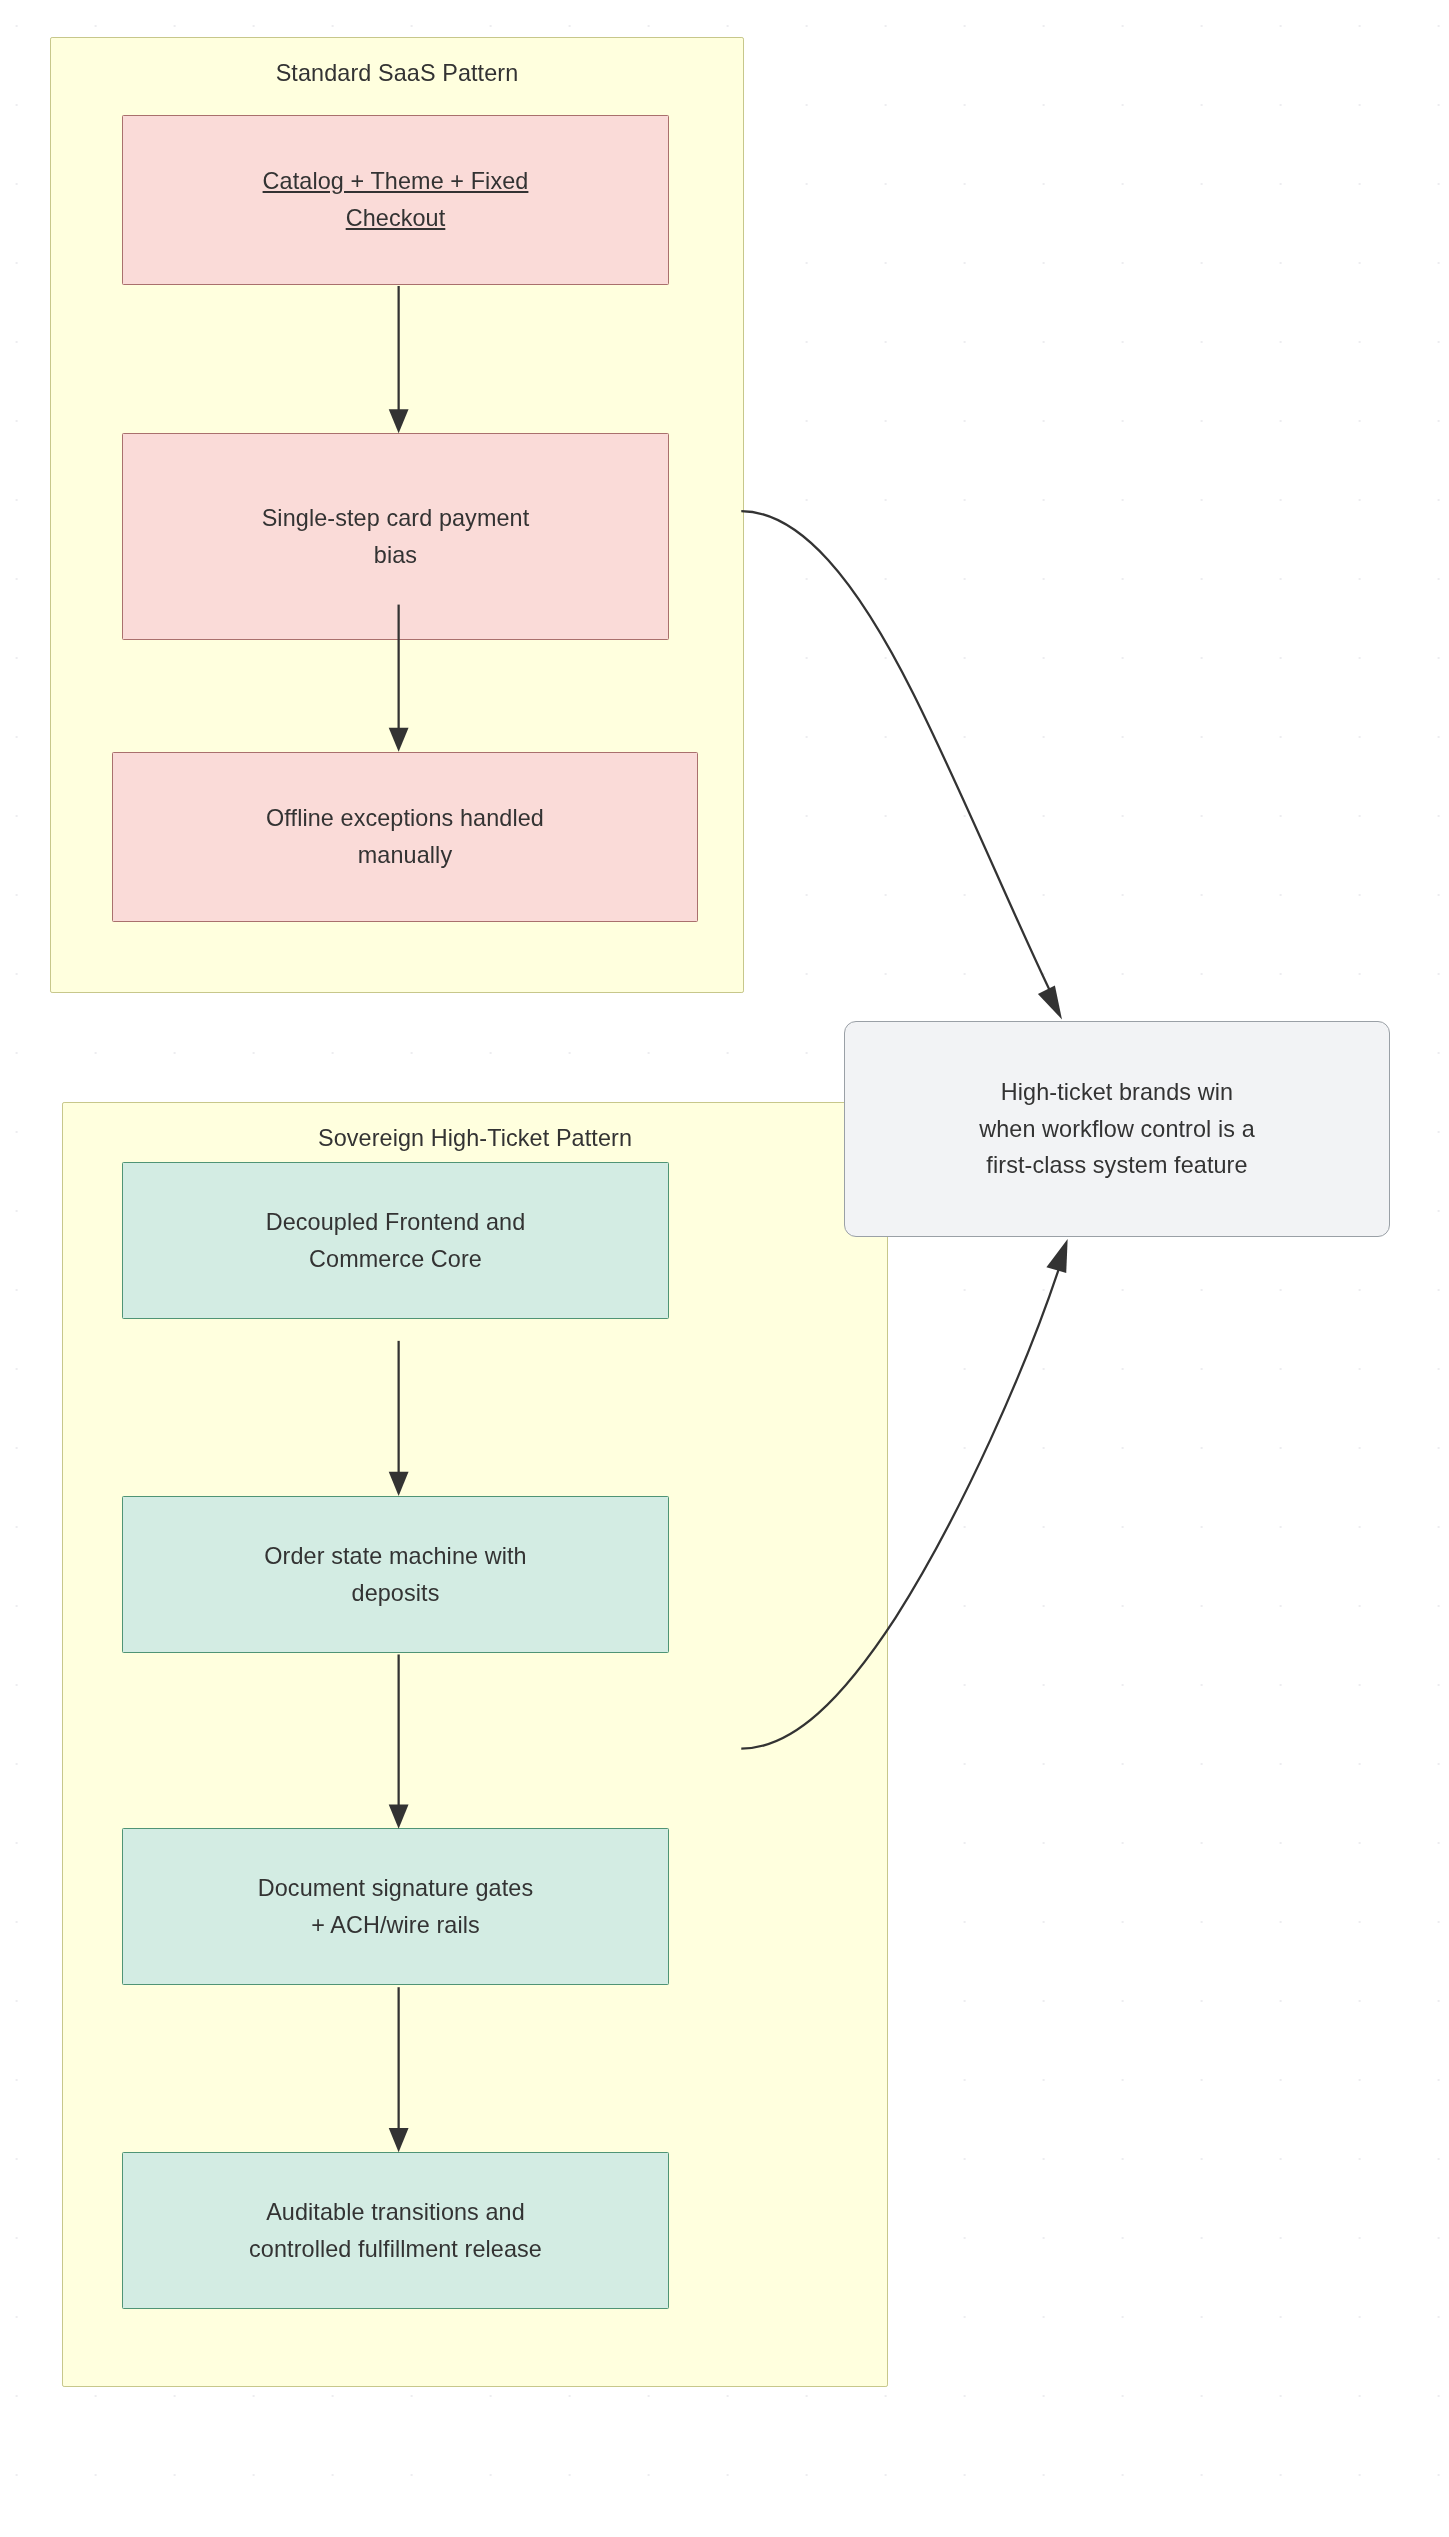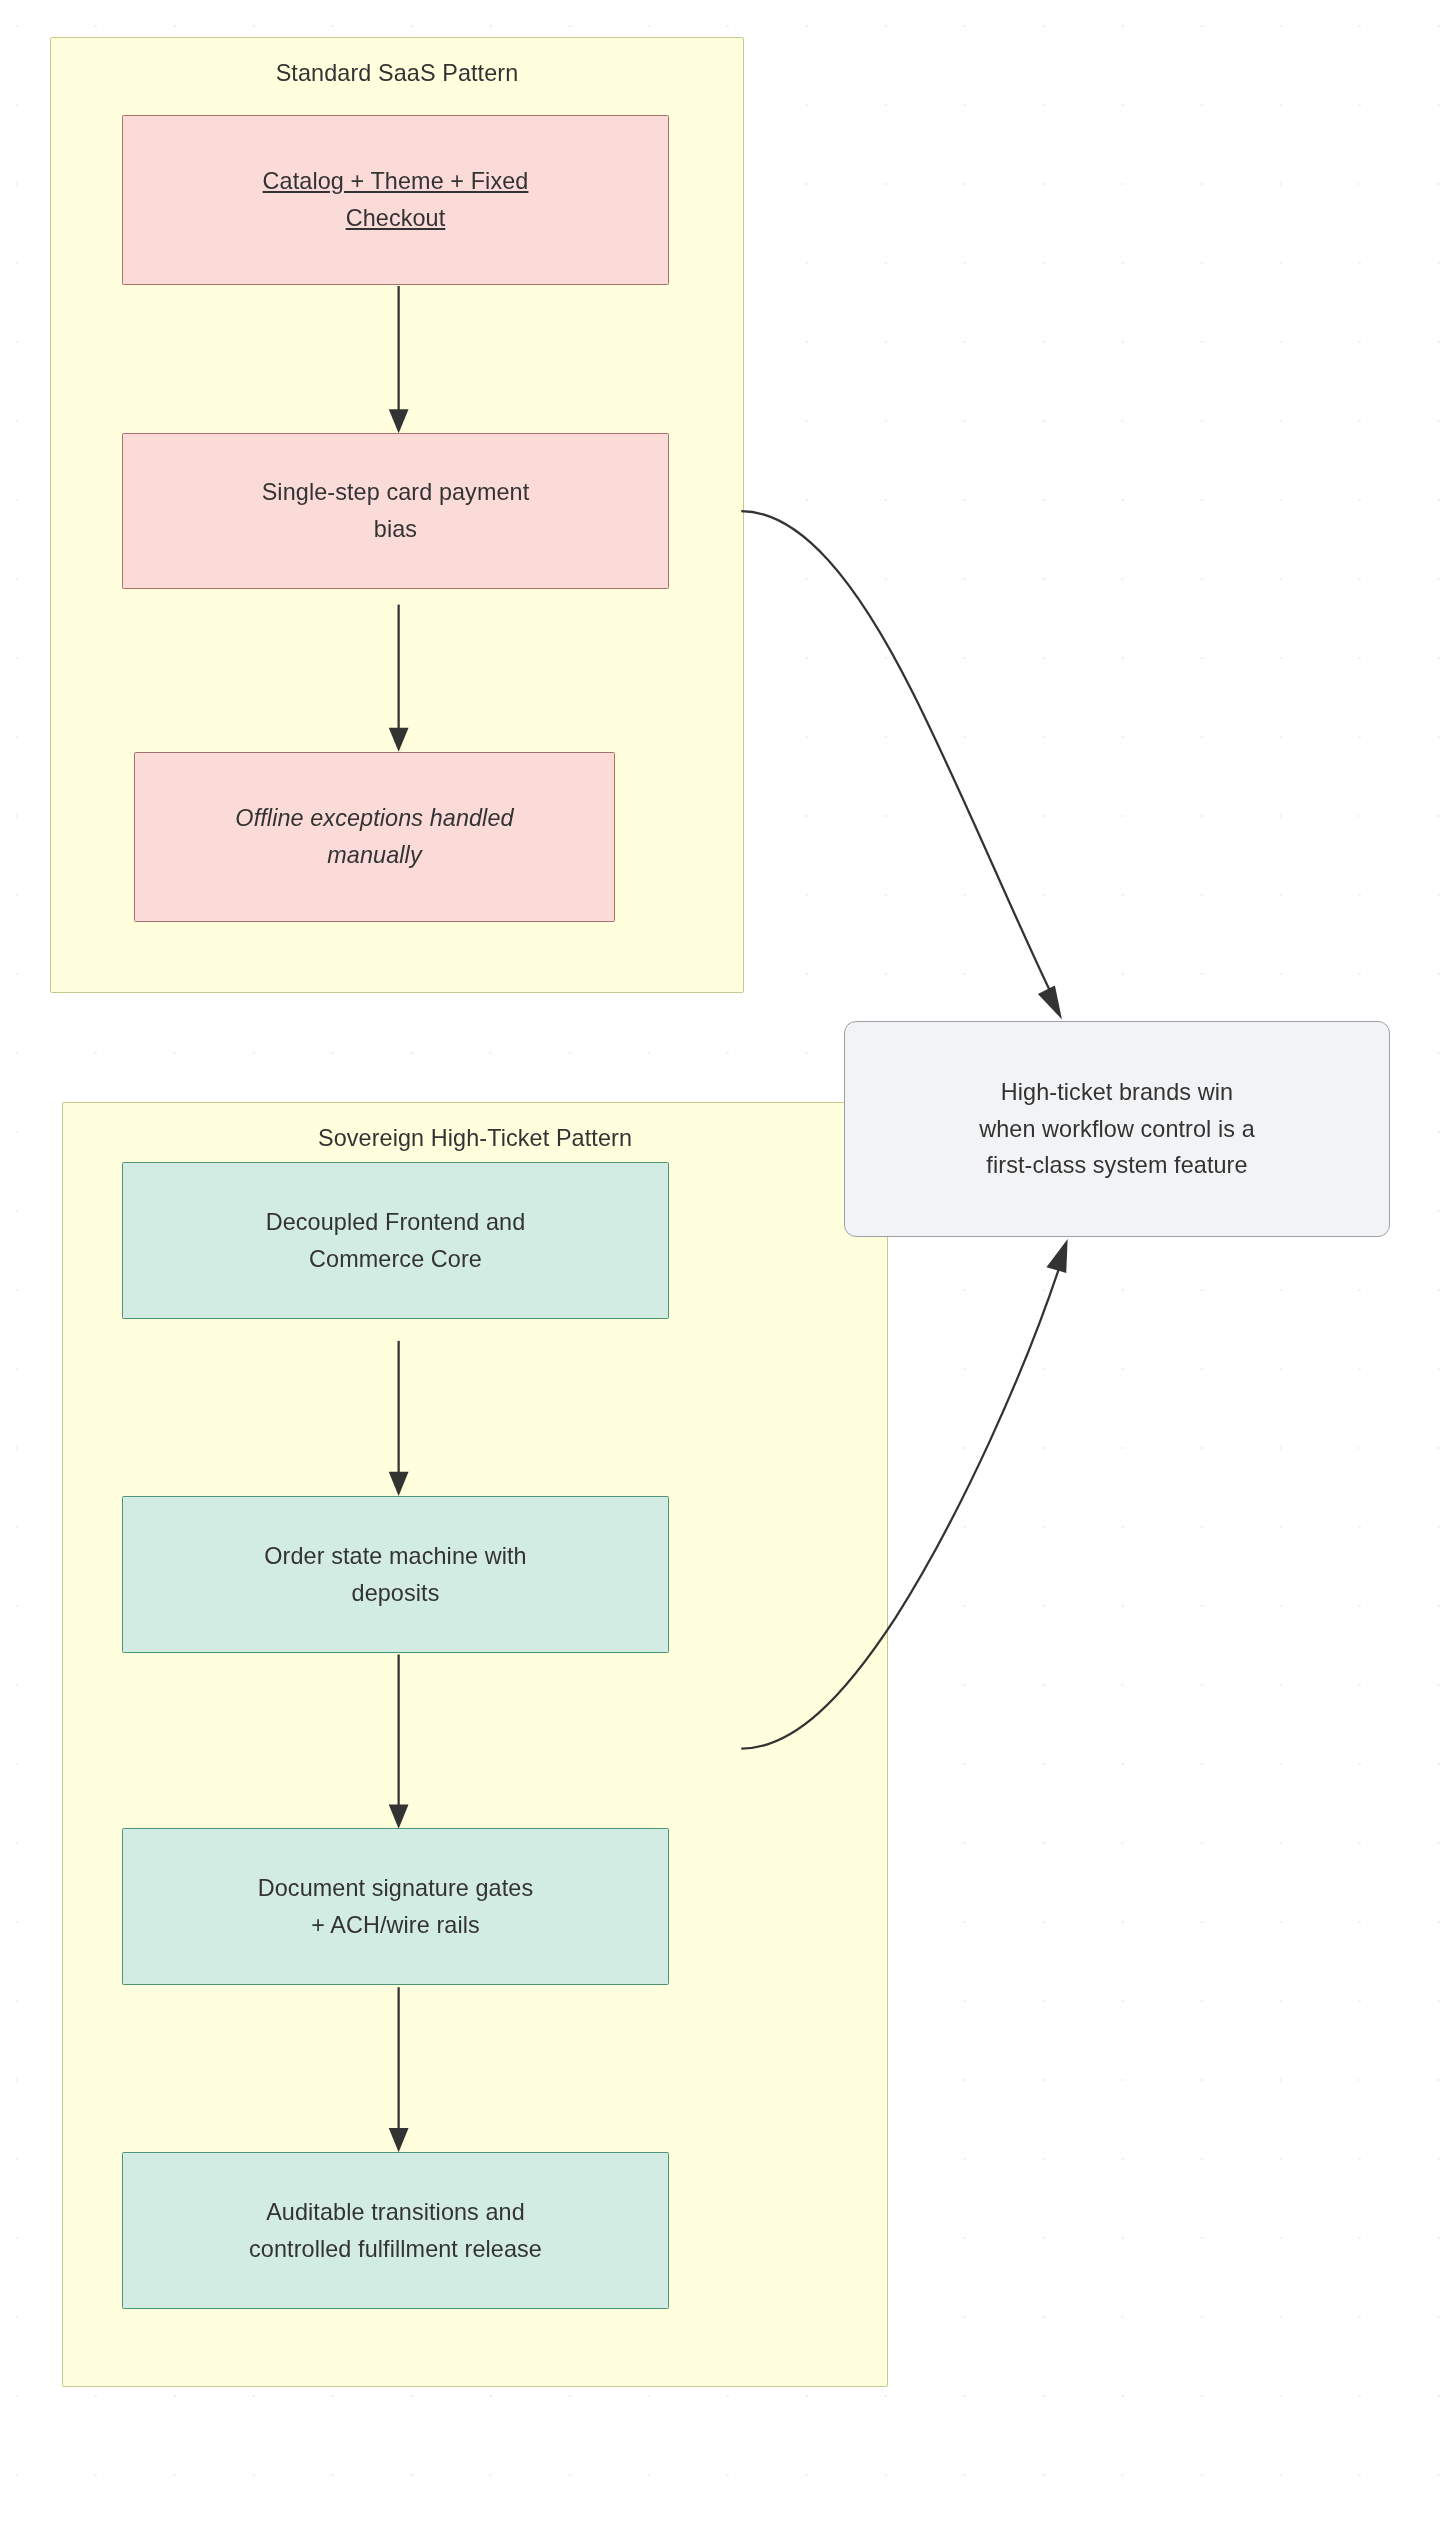--- a/index.html
+++ b/index.html
@@ -103,26 +103,26 @@
 
   <div class="cluster" style="left:50px; top:37px; width:694px; height:956px;">
     <div class="cluster-title" style="top:17.7px;">Standard SaaS Pattern</div>
   </div>
 
   <div class="node node-pink" style="left:122px; top:115px; width:547px; height:170px;text-decoration:underline;">
     <span class="node-label">Catalog + Theme + Fixed
 Checkout</span>
   </div>
 
-  <div class="node node-pink" style="left:122px; top:433px; width:547px; height:156px;">
+  <div class="node node-pink" style="left:122px; top:433px; width:547px; height:207px;">
     <span class="node-label">Single-step card payment
 bias</span>
   </div>
 
-  <div class="node node-pink" style="left:134px; top:752px; width:481px; height:170px;font-style:italic;">
+  <div class="node node-pink" style="left:112px; top:752px; width:586px; height:170px;">
     <span class="node-label">Offline exceptions handled
 manually</span>
   </div>
 
   <div class="cluster" style="left:50px; top:1102px; width:826px; height:1285px;margin-left:12px;">
     <div class="cluster-title" style="top:17.7px; padding:0 170px;">Sovereign High-Ticket Pattern</div>
   </div>
 
   <div class="node node-green" style="left:122px; top:1162px; width:547px; height:157px;">
     <span class="node-label">Decoupled Frontend and

